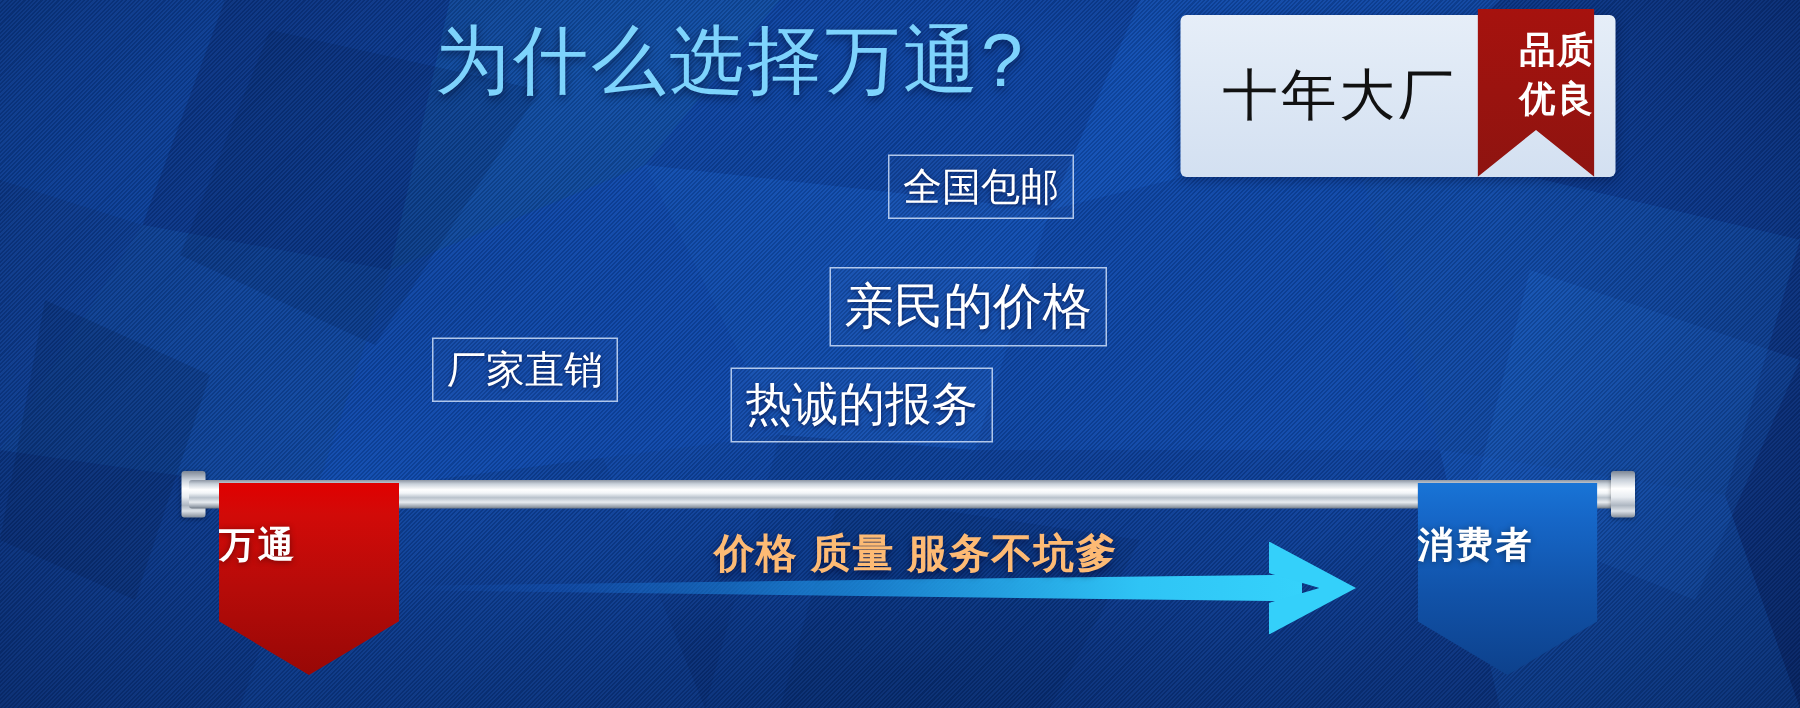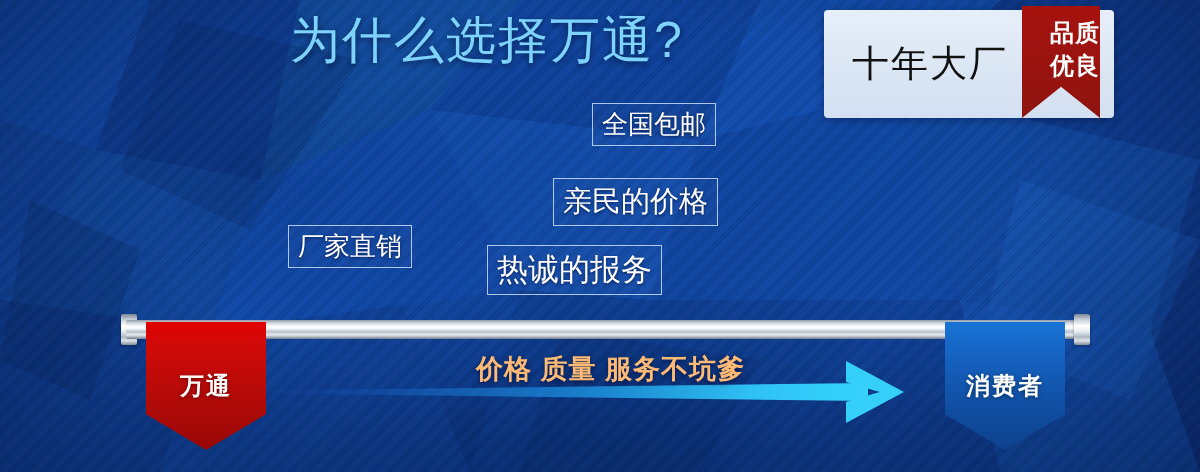--- a/index.html
+++ b/index.html
@@ -42,21 +42,20 @@
     letter-spacing:2px;white-space:nowrap;
     text-shadow:0 2px 6px rgba(0,0,20,.55);
   }
 
   
   #badge{
     position:absolute;left:787px;top:10px;width:290px;height:108px;
     background:linear-gradient(180deg,#e6eef8 0%,#d3e0f1 100%);
     border-radius:4px;
     box-shadow:0 2px 8px rgba(0,0,30,.35);
-    margin-left:37px;
   }
   #badge-label{
     position:absolute;left:28px;top:50%;transform:translateY(-50%);
     font-size:37px;color:#111;letter-spacing:2px;white-space:nowrap;
   }
   #ribbon{
     position:absolute;right:14px;top:-4px;width:78px;height:112px;
     background:linear-gradient(180deg,#a6120e 0%,#8e1410 100%);
     -webkit-clip-path:polygon(0 0,100% 0,100% 100%,50% 72%,0 100%);
     clip-path:polygon(0 0,100% 0,100% 100%,50% 72%,0 100%);
@@ -107,21 +106,21 @@
   }
   #flag-left{
     left:146px;
     background:linear-gradient(180deg,#e00000 0%,#d20a08 16%,#b60b09 55%,#980806 100%);
   }
   #flag-right{
     left:945px;
     background:linear-gradient(180deg,#1874d6 0%,#1667c8 18%,#1152a8 58%,#0d418c 100%);
   }
   .flag-label{
-    position:absolute;left:0;right:0;top:48px;text-align:center;
+    position:absolute;left:0;right:0;top:25px;text-align:left;
     color:#fff;font-size:24px;font-weight:bold;letter-spacing:2px;
     text-shadow:0 1px 4px rgba(0,0,0,.45);
   }
 
   
   #arrow-shaft{
     position:absolute;left:268px;top:383px;width:600px;height:18px;
     background:linear-gradient(90deg,
       rgba(18,70,160,0) 0%, rgba(22,95,200,.35) 18%,
       rgba(30,150,230,.75) 52%, #2fc4f5 82%, #35d2fb 100%);
@@ -189,21 +188,21 @@
 
   <div id="badge">
     <div id="badge-label">十年大厂</div>
     <div id="ribbon">
       <div class="ribbon-line" id="ribbon-l1">品质</div>
       <div class="ribbon-line" id="ribbon-l2">优良</div>
     </div>
   </div>
 
   <div class="tag" style="left: 592px; top: 103px; font-size: 26px;">全国包邮</div>
-  <div class="tag" style="left: 553px; top: 178px; font-size: 29px;">亲民的价格</div>
+  <div class="tag" style="left: 553px; top: 178px; font-size: 33px;">亲民的价格</div>
   <div class="tag" style="left: 288px; top: 225px; font-size: 26px;">厂家直销</div>
   <div class="tag" style="left: 487px; top: 245px; font-size: 31px;">热诚的报务</div>
 
   <div class="rod-cap" id="rod-cap-left"></div>
   <div id="rod"></div>
   <div class="rod-cap" id="rod-cap-right"></div>
 
   <div id="arrow-shaft"></div>
   <div id="arrow-head"></div>
 

